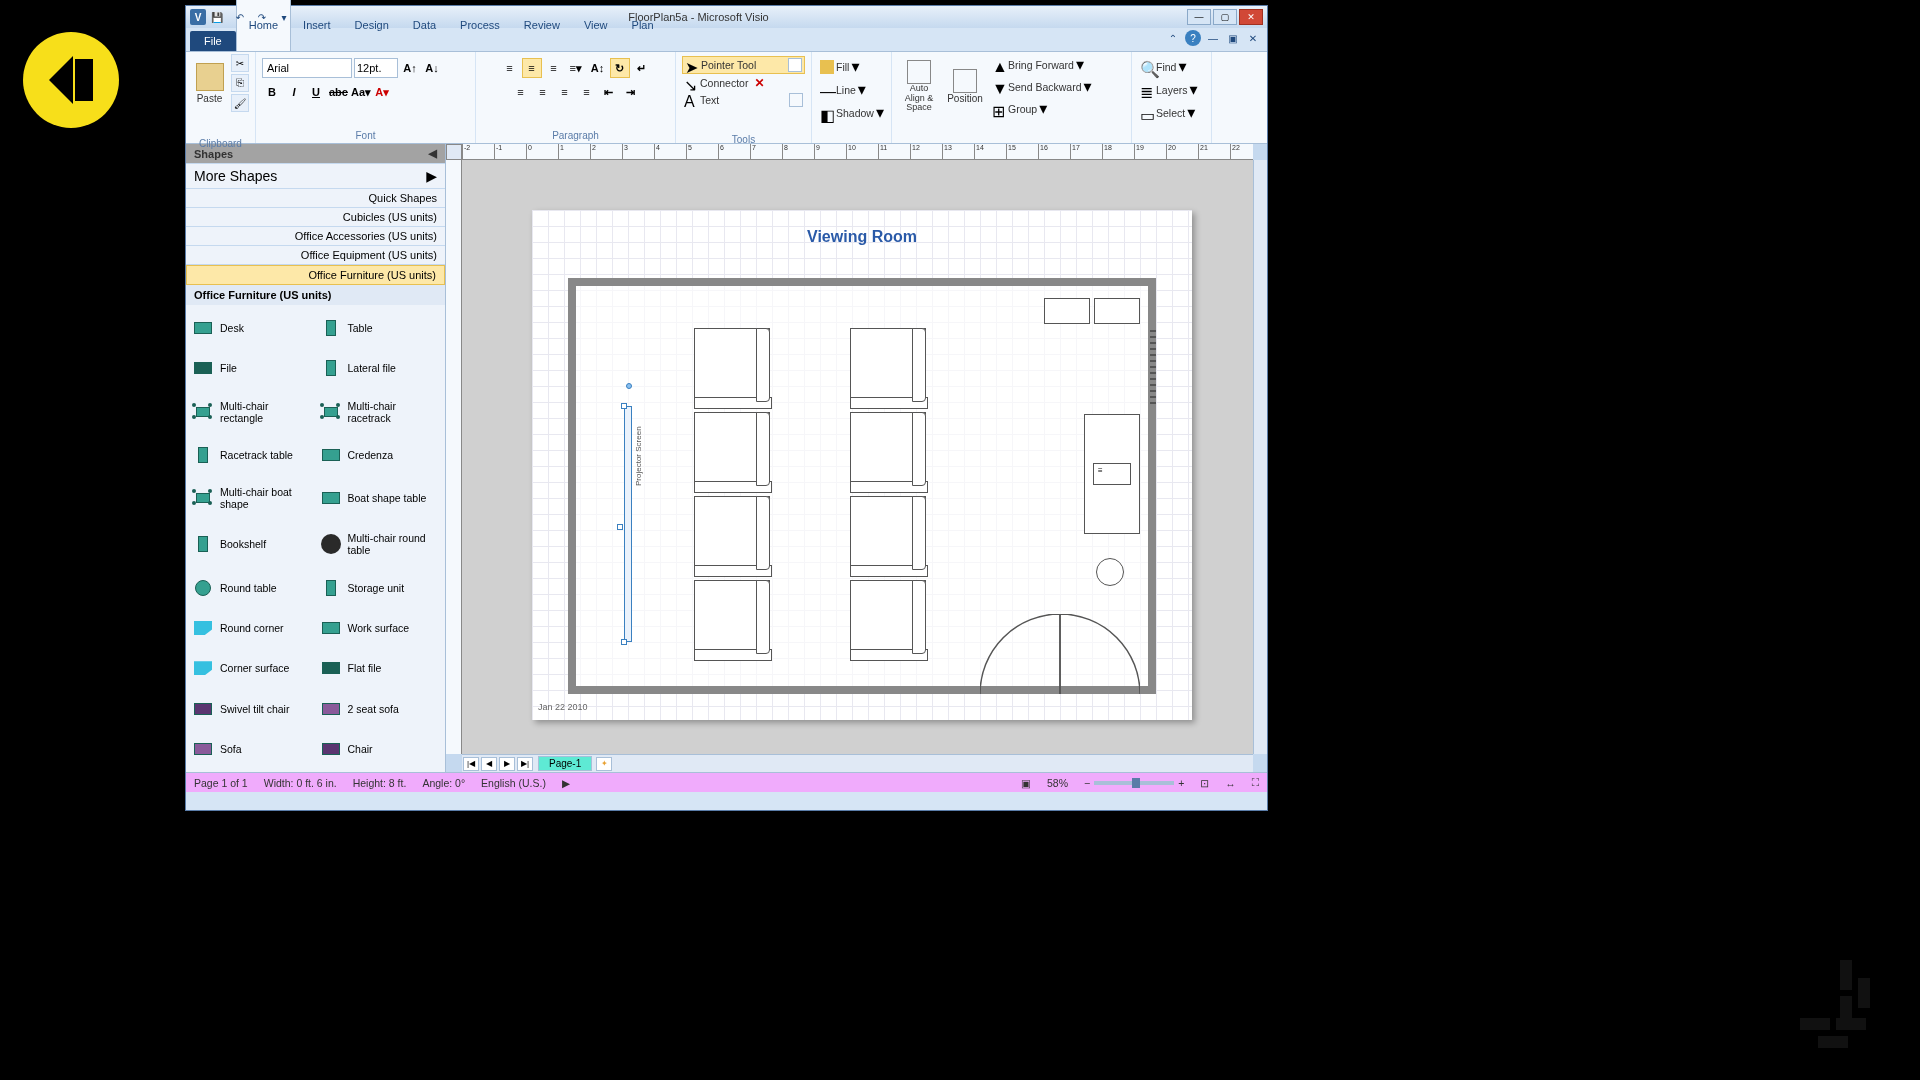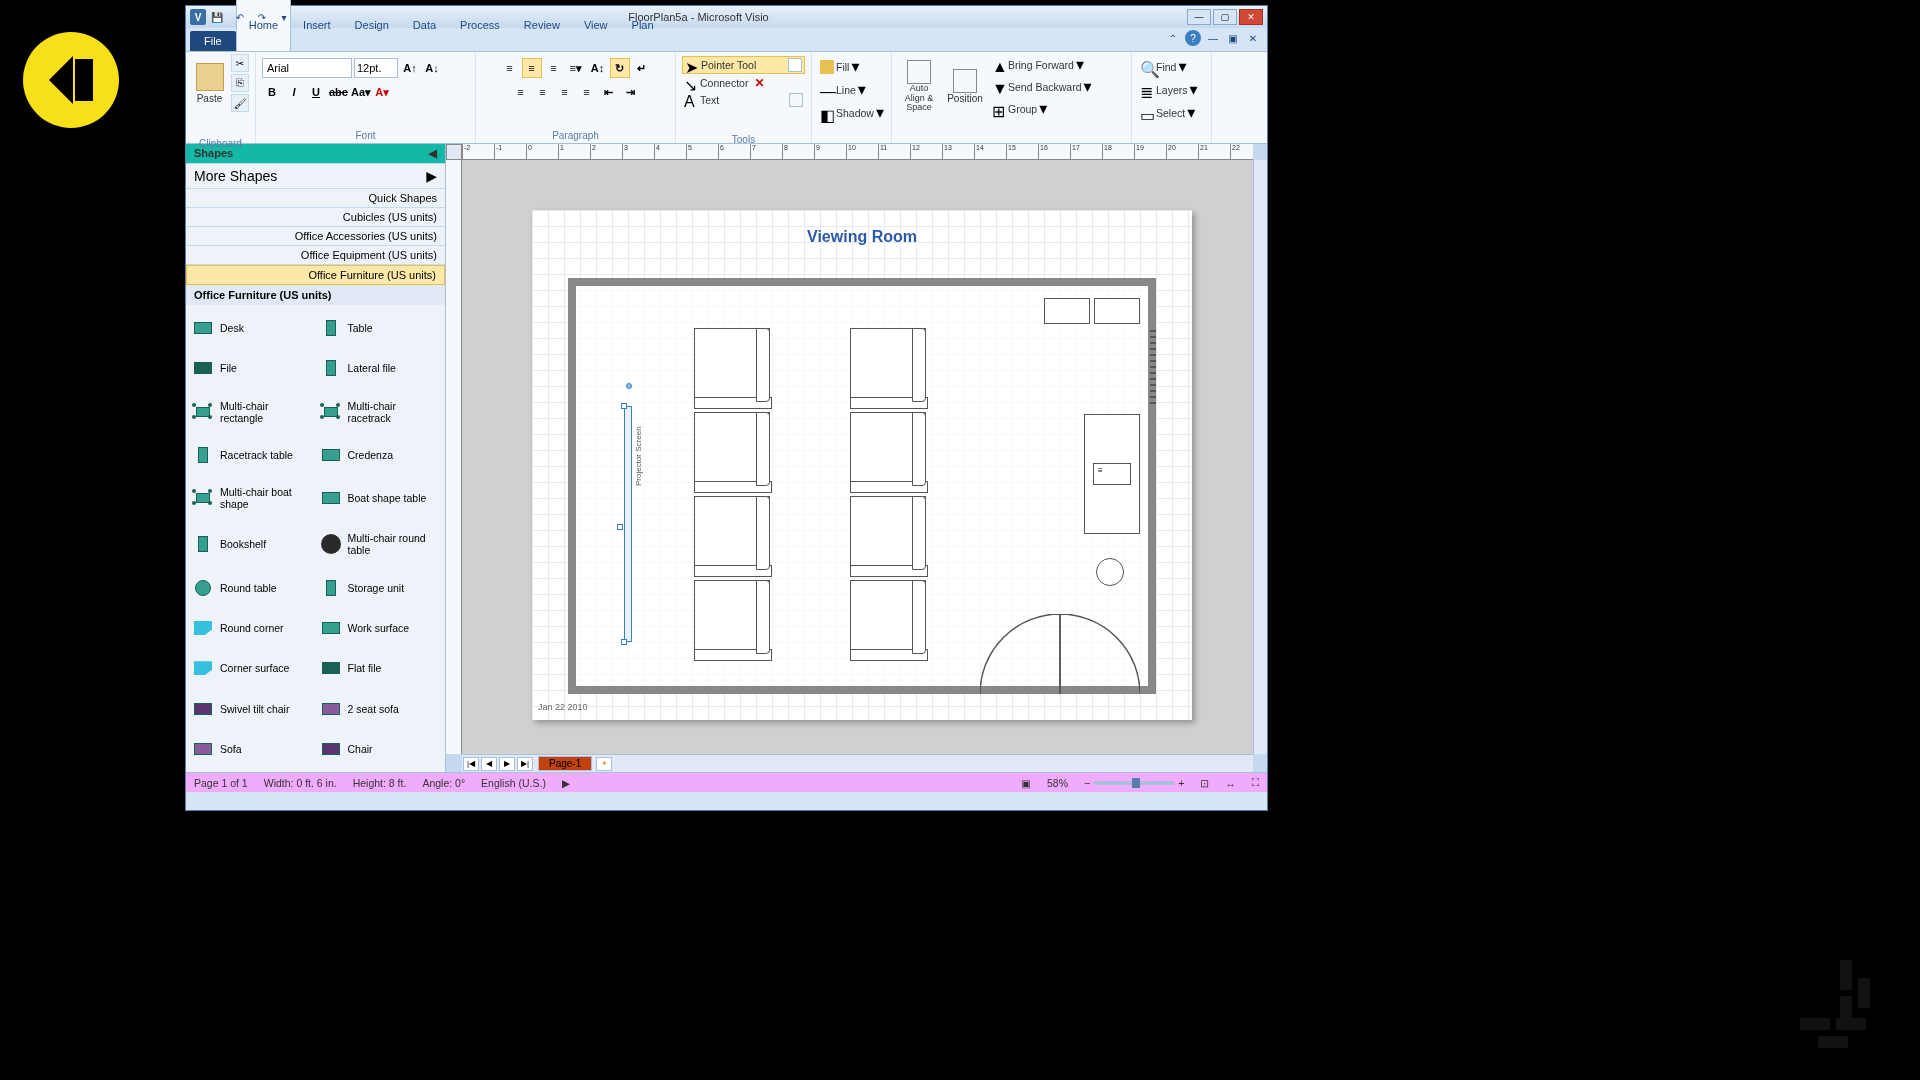--- a/index.html
+++ b/index.html
@@ -27,21 +27,21 @@
 .font-select { width: 90px; height: 20px; border: 1px solid #a8bfd8; font-size: 11px; padding: 0 4px; background:#fff;}
 .size-select { width: 44px; height: 20px; border: 1px solid #a8bfd8; font-size: 11px; padding: 0 2px; background:#fff;}
 .fmt-btn { width: 20px; height: 20px; border: 1px solid transparent; background: transparent; font-size: 11px; font-weight: bold; cursor:pointer;}
 .tool-row { display:flex; align-items:center; gap:2px; padding:1px 2px; cursor:pointer;}
 .tool-row.active { background: #fde8a8; border:1px solid #e8c050;}
 .tool-icon { width:14px; height:14px; display:inline-block; }
 .tool-txt { font-size: 10.5px; color:#333; }
 .x-btn { color:#c00; font-weight:bold; font-size:12px; margin-left:4px;}
 .content { display: flex; height: calc(100% - 22px - 24px - 92px - 20px - 18px); }
 .shapes-panel { width: 260px; background: #eef3fa; border-right: 1px solid #a8bfd8; display:flex; flex-direction:column;}
-.sp-header { background: #14b8a6; padding: 3px 8px; font-size: 11px; font-weight: bold; color: #333; border-bottom:1px solid #c5d9ef; display:flex; justify-content:space-between; }
+.sp-header { background: #a3a3a3; padding: 3px 8px; font-size: 11px; font-weight: bold; color: #333; border-bottom:1px solid #c5d9ef; display:flex; justify-content:space-between; align-items:center;}
 .sp-more { padding: 4px 8px; font-size: 14px; border-bottom:1px solid #c5d9ef; cursor:pointer; display:flex; justify-content:space-between;}
 .sp-cat { padding: 3px 8px; font-size: 11px; border-bottom:1px solid #c5d9ef; cursor:pointer; background:#eef3fa;text-align:right;}
 .sp-cat.selected { background: #fde8a8; border:1px solid #e8c050;}
 .sp-title { padding: 4px 8px; font-size: 11px; font-weight: bold; background:#e0e9f5;}
 .shape-grid { flex:1; overflow-y:auto; padding: 4px; display: grid; grid-template-columns: 1fr 1fr; gap: 2px 4px; }
 .shape-item { display:flex; align-items:center; gap:6px; padding:3px 2px; font-size:10.5px; cursor:pointer;}
 .shape-icon { width:22px; height:18px; flex-shrink:0; display:flex; align-items:center; justify-content:center;}
 .si-rect { width:18px; height:12px; background:#35a090; border:1px solid #1a6055;}
 .si-rect.tall { width:10px; height:16px;}
 .si-rect.dark { background:#1a6055;}
@@ -73,21 +73,21 @@
 .rack { position:absolute; right:8px; top:12px; width:46px; height:26px; border:1.5px solid #555; background:#fff;}
 .proj-table { position:absolute; right:8px; top:128px; width:56px; height:120px; border:1.5px solid #555; background:#fff;}
 .proj { position:absolute; left:8px; top:48px; width:38px; height:22px; border:1px solid #555; background:#fff;}
 .proj::before{content:'≡'; font-size:8px; position:absolute; top:2px; left:4px;}
 .circle-obj { position:absolute; right:24px; top:272px; width:28px; height:28px; border:1.5px solid #555; border-radius:50%; background:#fff;}
 .door { position:absolute; right:8px; bottom:-8px; width:160px; height:80px;}
 .door svg { width:100%; height:100%;}
 .date-lbl { position:absolute; left:6px; bottom:-18px; font-size:9px; color:#666;}
 .tabs-bar { position:absolute; bottom:0; left:16px; right:14px; height:18px; background:#e0e9f5; border-top:1px solid #a8bfd8; display:flex; align-items:center; font-size:10px;}
 .nav-btn { width:16px; height:14px; border:1px solid #a8bfd8; background:#fff; margin:0 1px; font-size:8px; display:flex; align-items:center; justify-content:center; cursor:pointer;}
-.page-tab { padding:1px 10px; background:#c2410c; border:1px solid #a8bfd8; margin-left:4px;text-align:center;}
+.page-tab { padding:1px 10px; background:#5eead4; border:1px solid #a8bfd8; margin-left:4px;text-align:center;}
 .vscroll { position:absolute; top:16px; right:0; width:14px; bottom:18px; background:#e0e9f5; border-left:1px solid #a8bfd8;}
 .status-bar { height:20px; background:#f0abfc; border-top:1px solid #a8bfd8; display:flex; align-items:center; font-size:10.5px; color:#333; padding:0 8px; gap:16px;}
 .status-bar .spacer { flex:1;}
 .zoom-ctl { display:flex; align-items:center; gap:4px;}
 .zoom-slider { width:80px; height:4px; background:#a8bfd8; position:relative;}
 .zoom-thumb { position:absolute; left:38px; top:-3px; width:8px; height:10px; background:#5a7ca8;}
 .ribbon-help { position:absolute; right:6px; top:24px; display:flex; gap:4px;}
 .help-btn { width:16px; height:16px; font-size:10px; cursor:pointer; color:#1f497d; display:flex; align-items:center; justify-content:center;}
 .help-btn.q { background:#3a80c0; color:#fff; border-radius:50%;}
 .yellow-back { position:absolute; left:23px; top:32px; width:96px; height:96px; background:#f7df1a; border-radius:50%; display:flex; align-items:center; justify-content:center; cursor:pointer;}

